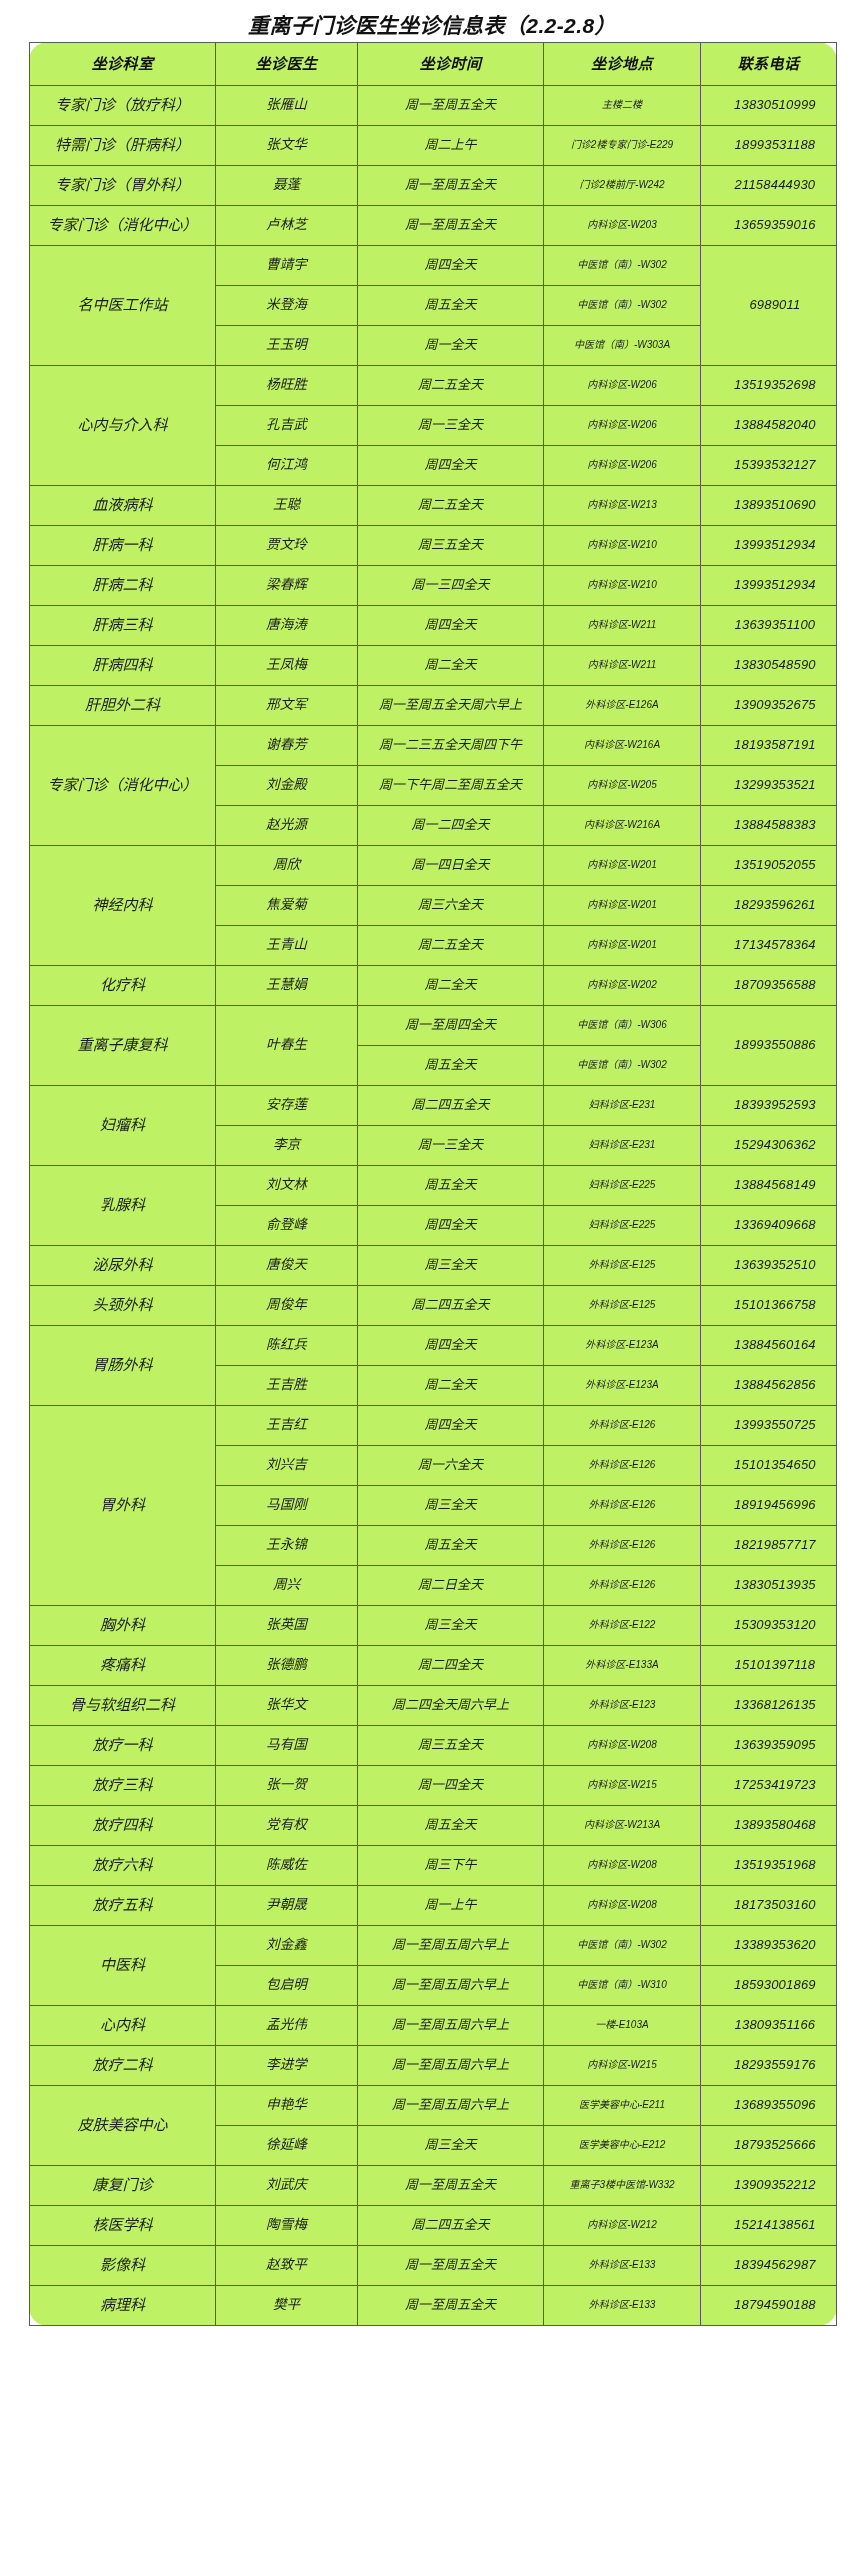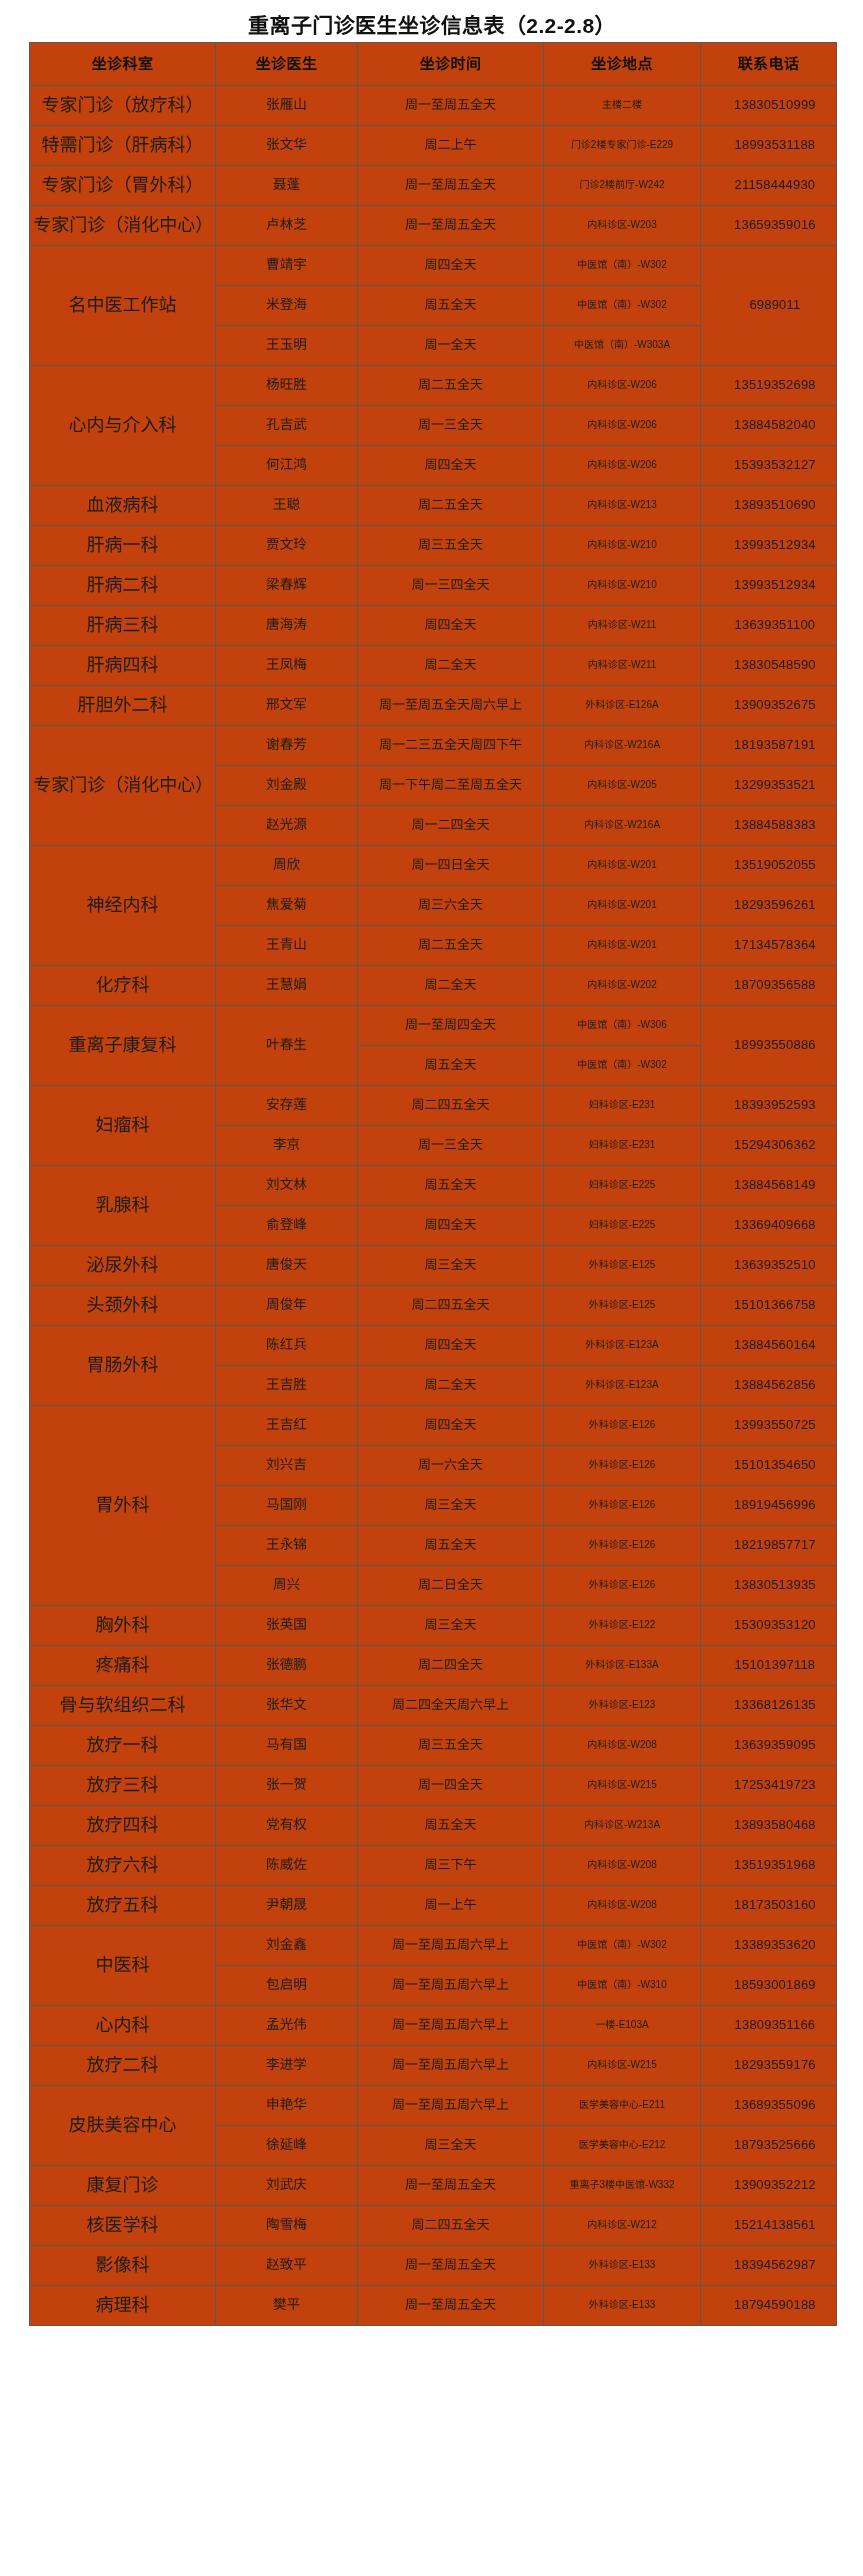--- a/index.html
+++ b/index.html
@@ -12,20 +12,21 @@
     width: 864px;
     font-family: "Liberation Sans", "DejaVu Sans", sans-serif;
     color: #1a1a1a;
     -webkit-font-smoothing: antialiased;
   }
   .page {
     width: 864px;
     box-sizing: border-box;
     padding: 0;
     background: #fff;
+    font-style: italic;
   }
   .title-bar {
     height: 42px;
     display: flex;
     align-items: center;
     justify-content: center;
     padding-top: 6.4px;
     box-sizing: border-box;
   }
   .doc-title {
@@ -37,21 +38,22 @@
     white-space: nowrap;
   }
   .table-wrap {
     padding: 0 29px 22.4px 29px;
     box-sizing: border-box;
   }
   table.sched {
     width: 806px;
     border-collapse: collapse;
     table-layout: fixed;
-    background: #c2410c;
+    background: #bef264;
+    border-radius: 19px;
   }
   table.sched col.c-dept  { width: 186px; }
   table.sched col.c-doc   { width: 142px; }
   table.sched col.c-time  { width: 186px; }
   table.sched col.c-place { width: 157px; }
   table.sched col.c-phone { width: 136px; }
 
   table.sched th, table.sched td {
     border: 0.8px solid #595959;
     text-align: center;
@@ -68,21 +70,21 @@
     color: #111;
     letter-spacing: 0.4px;
   }
   table.sched tbody td {
     height: 39px;
     font-size: 13.6px;
     font-weight: 400;
     color: #1c1c1c;
   }
   table.sched tbody td.dept {
-    font-size: 18px;
+    font-size: 15px;
   }
   table.sched tbody td.phone {
     font-size: 13px;
     letter-spacing: 0.2px;
     padding-left: 16px;
   }
   table.sched tbody td.time {
     font-size: 13px;
   }
   table.sched tbody td.place {

